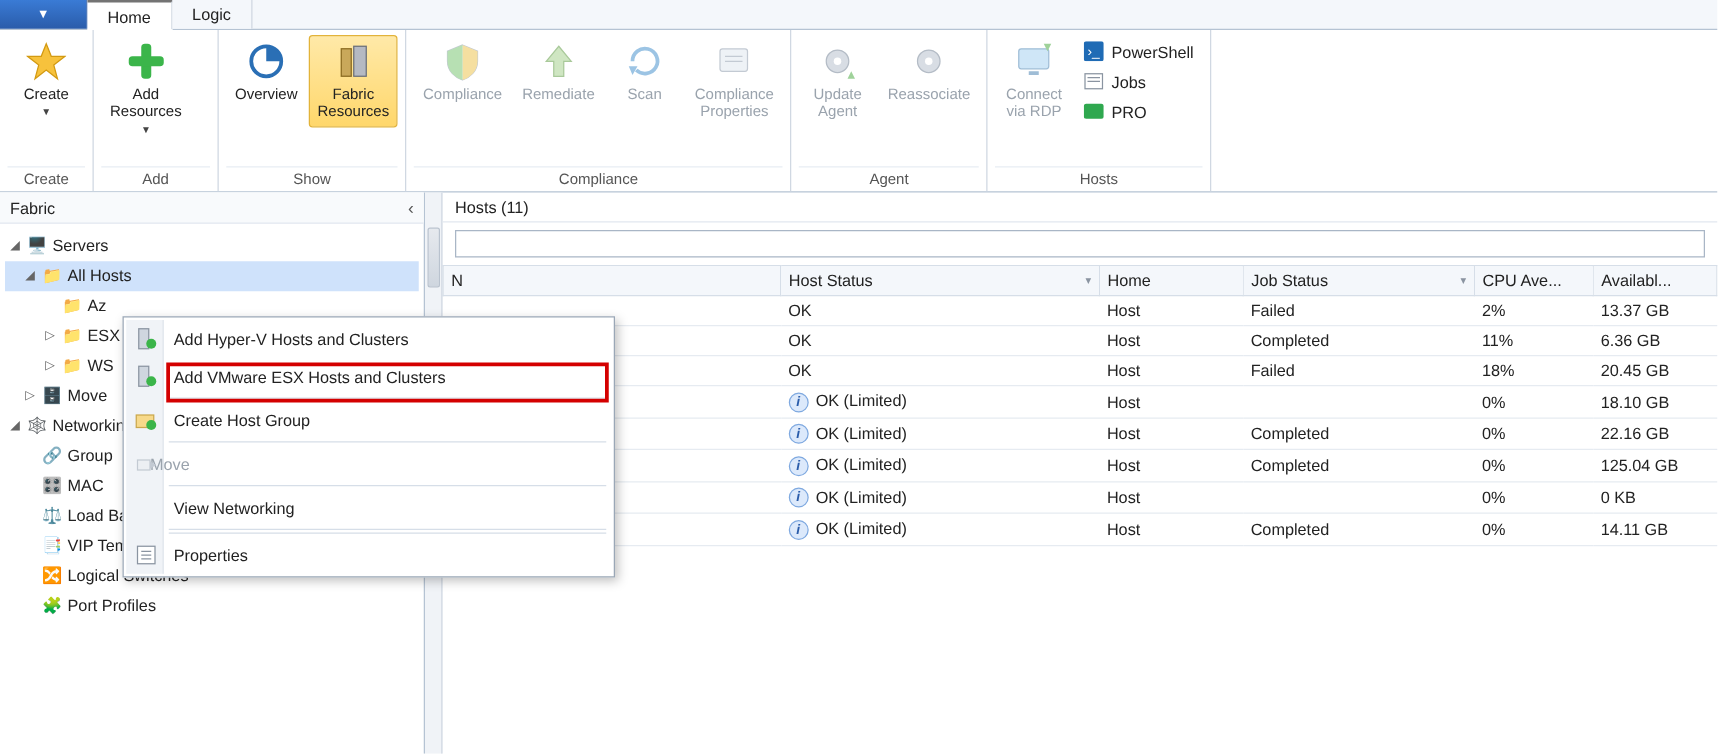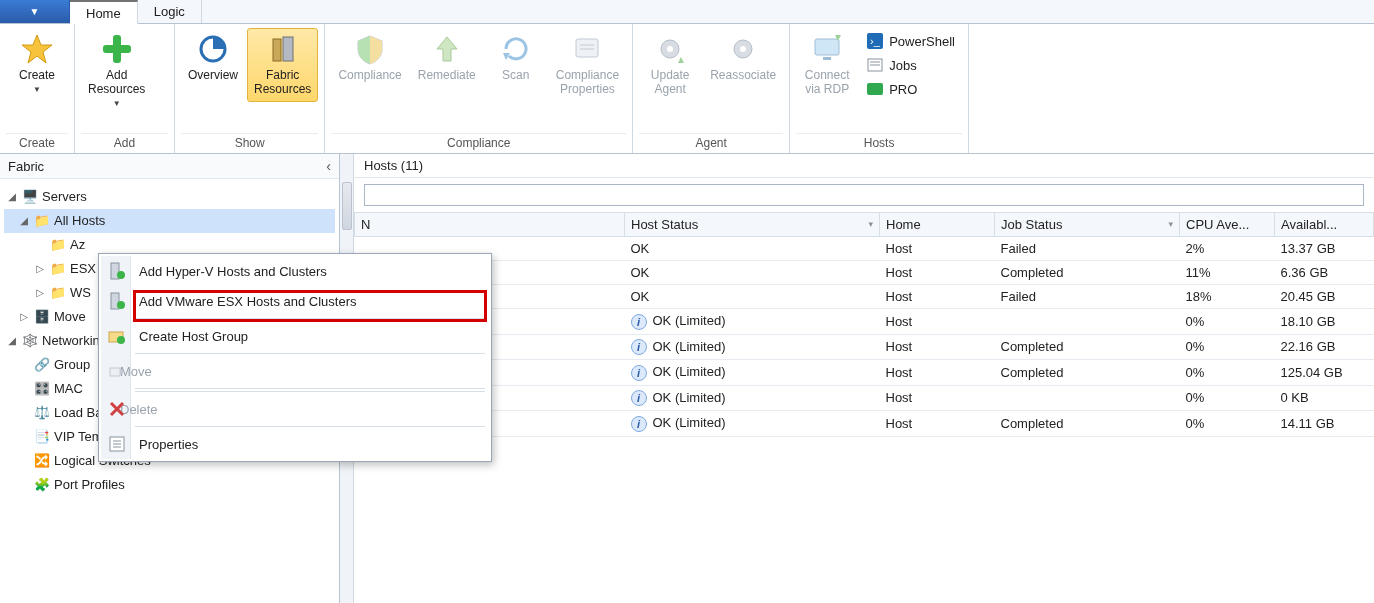--- a/index.html
+++ b/index.html
@@ -453,30 +453,27 @@
   <div class="ctx-item disabled">
     <span class="ci">
         <svg width="18" height="18">
           <rect x="2" y="6" width="10" height="8" fill="#eceff3" stroke="#c3cad3"></rect>
           <polygon points="12,7 17,10 12,13" fill="#c3cad3"></polygon>
         </svg>
       </span>
     <span>Move</span>
   </div>
   <div class="ctx-sep"></div>
+  <div class="ctx-item">
+    <span class="ci">
+        <svphp width="18" height="18"><rect x="3" y="3" width="12" height="12" fill="none" stibble="#5a7fa5"><c circle="" cx="9" diy="9" r="3" fill="#5a7fa5"></c></rect></svphp>
+      </span>
+    <span>View Networking</span>
+  </div>
   <div class="ctx-sep"></div>
-  <div class="ctx-item disabled">
-    <span class="ci">
-        <svg width="18" height="18">
-          <line x1="3" y1="3" x2="15" y2="15" stroke="#d04040" stroke-width="3"></line>
-          <line x1="15" y1="3" x2="3" y2="15" stroke="#d04040" stroke-width="3"></line>
-        </svg>
-      </span>
-    <span>Delete</span>
-  </div>
   <div class="ctx-sep"></div>
   <div class="ctx-item">
     <span class="ci">
         <svg width="18" height="18">
           <rect x="2" y="2" width="14" height="14" fill="#fff" stroke="#8a94a1"></rect>
           <line x1="5" y1="6" x2="13" y2="6" stroke="#8a94a1"></line>
           <line x1="5" y1="9" x2="13" y2="9" stroke="#8a94a1"></line>
           <line x1="5" y1="12" x2="13" y2="12" stroke="#8a94a1"></line>
         </svg>
       </span>

